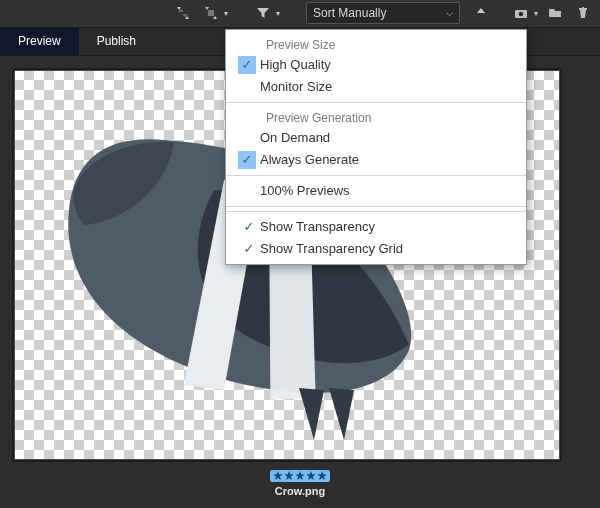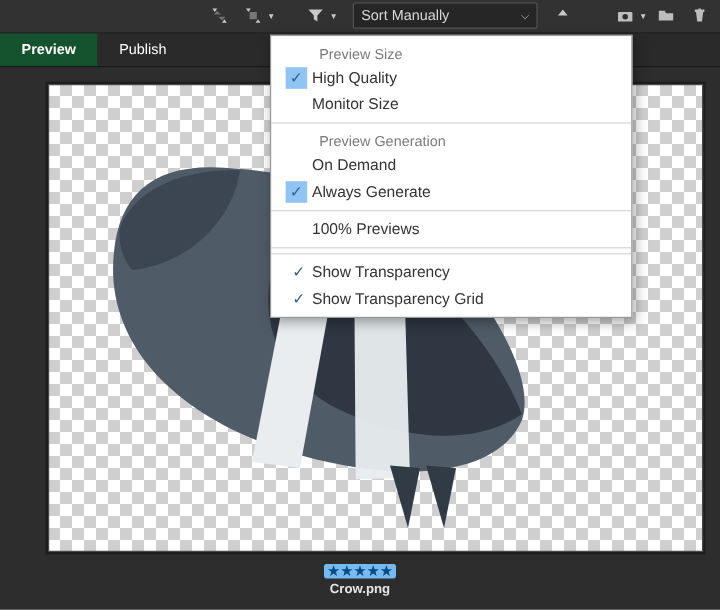--- a/index.html
+++ b/index.html
@@ -4,31 +4,31 @@
 <style>
   html,body{margin:0;padding:0;width:600px;height:508px;background:#f0f0f0;font-family:"Segoe UI",Tahoma,Arial,sans-serif;font-size:12px;color:#e6e6e6;overflow:hidden}
   .app{width:600px;height:508px;background:#2d2d2d;display:flex;flex-direction:column}
 
   
   .toolbar{height:28px;background:#323232;border-bottom:1px solid #1e1e1e;display:flex;align-items:center;padding:0 6px;gap:6px}
   .tool-btn{width:22px;height:22px;display:flex;align-items:center;justify-content:center;color:#c8c8c8;cursor:pointer;border-radius:2px}
   .tool-btn svg{width:16px;height:16px}
   .toolbar .spacer-lead{width:160px}
   .chev{font-size:8px;color:#c8c8c8;margin-left:-4px}
-  .sort-select{background:#262626;border:1px solid #555;color:#d8d8d8;height:20px;width:140px;display:flex;align-items:center;justify-content:space-between;padding:0 6px;border-radius:2px;margin-left:8px}
+  .sort-select{background:#262626;border:1px solid #555;color:#d8d8d8;height:20px;width:140px;display:flex;align-items:center;justify-content:space-between;padding:0 6px;border-radius:2px;margin-left:20px}
   .sort-select .arrow{font-size:9px;color:#bbb}
   .toolbar .right{margin-left:auto;display:flex;align-items:center;gap:6px}
 
   
   .tabs{height:28px;background:#2a2a2a;border-bottom:1px solid #1a1a1a;display:flex;align-items:stretch}
   .tab{padding:0 18px;display:flex;align-items:center;color:#ffffff;font-size:12px;cursor:pointer}
-  .tab.active{background:#14532d;color:#fff;font-weight:700}
-
-  
-  .content{flex:1;position:relative;display:flex;align-items:center;justify-content:flex-end;padding:12px 12px 8px 12px}
+  .tab.active{background:#0f172a;color:#fff;font-weight:400}
+
+  
+  .content{flex:1;position:relative;display:flex;align-items:center;justify-content:flex-start;padding:12px 12px 8px 12px}
 
   .preview-panel{width:546px;height:390px;border:2px solid #1e1e1e;box-shadow:0 0 0 1px #4a4a4a inset;position:relative;overflow:hidden;
     background:
       linear-gradient(45deg,#cfcfcf 25%,transparent 25%,transparent 75%,#cfcfcf 75%,#cfcfcf),
       linear-gradient(45deg,#cfcfcf 25%,#ffffff 25%,#ffffff 75%,#cfcfcf 75%,#cfcfcf);
     background-size:20px 20px;
     background-position:0 0,10px 10px;
   }
 
   

